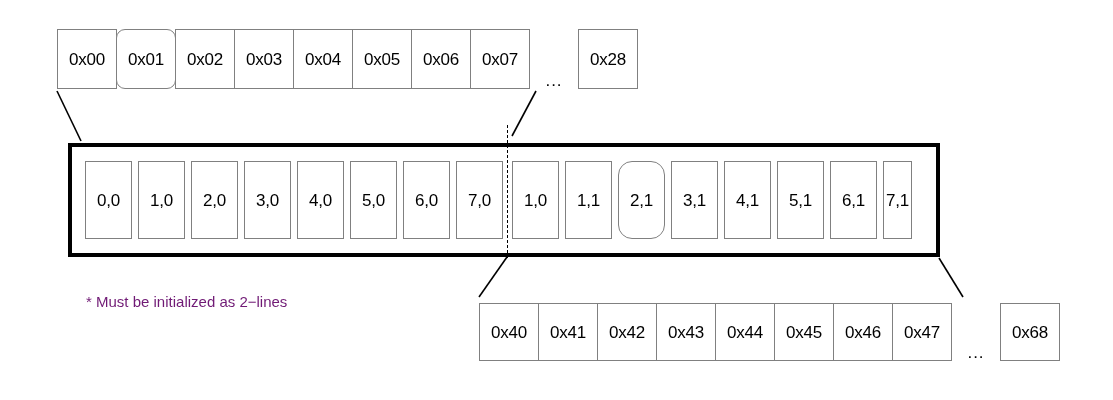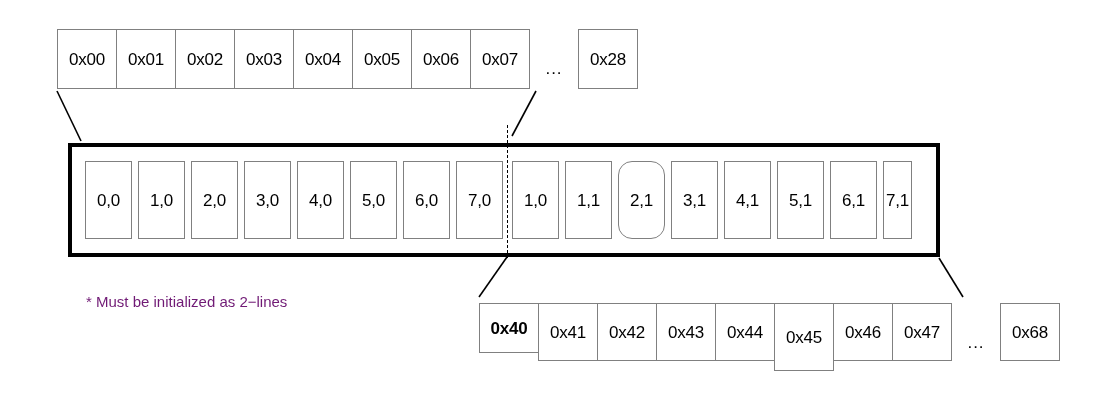--- a/index.html
+++ b/index.html
@@ -16,21 +16,21 @@
     width: 1113px;
     height: 400px;
     background: #ffffff;
     overflow: hidden;
   }
 
   
   .addr-row {
     position: absolute;
     display: flex;
-    align-items: flex-start;
+    align-items: flex-end;
   }
   .addr-cell {
     box-sizing: border-box;
     border: 1px solid #808080;
     background: #ffffff;
     display: flex;
     align-items: center;
     justify-content: center;
     font-size: 17px;
     line-height: 1;
@@ -110,21 +110,21 @@
 
     <line x1="536" y1="91" x2="512" y2="136" stroke="#000000" stroke-width="1.6"></line>
 
     <line x1="507" y1="257" x2="479" y2="297" stroke="#000000" stroke-width="1.6"></line>
 
     <line x1="939" y1="258" x2="963" y2="297" stroke="#000000" stroke-width="1.6"></line>
   </svg>
 
   <div class="addr-row" style="left:57px; top:29px;">
     <div class="addr-cell" style="width:60px;height:60px;">0x00</div>
-    <div class="addr-cell" style="width:60px;height:60px;">0x01</div>
+    <div class="addr-cell" style="width:60px;height:60px;border-radius:9px;">0x01</div>
     <div class="addr-cell" style="width:60px;height:60px;">0x02</div>
     <div class="addr-cell" style="width:60px;height:60px;">0x03</div>
     <div class="addr-cell" style="width:60px;height:60px;">0x04</div>
     <div class="addr-cell" style="width:60px;height:60px;">0x05</div>
     <div class="addr-cell" style="width:60px;height:60px;">0x06</div>
     <div class="addr-cell" style="width:60px;height:60px;">0x07</div>
     <div class="ellipsis" style="width:48px;height:48px;">...</div>
     <div class="addr-cell detached" style="width:60px;height:60px;">0x28</div>
   </div>
 
@@ -146,25 +146,25 @@
   <div class="word-cell" style="left:724px; top:161px; width:47px; height:78px;">4,1</div>
   <div class="word-cell" style="left:777px; top:161px; width:47px; height:78px;">5,1</div>
   <div class="word-cell" style="left:830px; top:161px; width:47px; height:78px;">6,1</div>
   <div class="word-cell" style="left:883px; top:161px; width:29px; height:78px;">7,1</div>
 
   <div class="split-line" style="left:507px; top:125px; height:133px;"></div>
 
   <div class="footnote" style="left:86px; top:294px;">* Must be initialized as 2−lines</div>
 
   <div class="addr-row" style="left:479px; top:303px;">
-    <div class="addr-cell" style="width:60px;height:50px;font-weight:bold;">0x40</div>
+    <div class="addr-cell" style="width:60px;height:58px;">0x40</div>
     <div class="addr-cell" style="width:60px;height:58px;">0x41</div>
     <div class="addr-cell" style="width:60px;height:58px;">0x42</div>
     <div class="addr-cell" style="width:60px;height:58px;">0x43</div>
     <div class="addr-cell" style="width:60px;height:58px;">0x44</div>
-    <div class="addr-cell" style="width:60px;height:68px;">0x45</div>
+    <div class="addr-cell" style="width:60px;height:58px;">0x45</div>
     <div class="addr-cell" style="width:60px;height:58px;">0x46</div>
     <div class="addr-cell" style="width:60px;height:58px;">0x47</div>
     <div class="ellipsis" style="width:48px;height:48px;">...</div>
     <div class="addr-cell detached" style="width:60px;height:58px;">0x68</div>
   </div>
 
 </div>
 
 </body></html>

